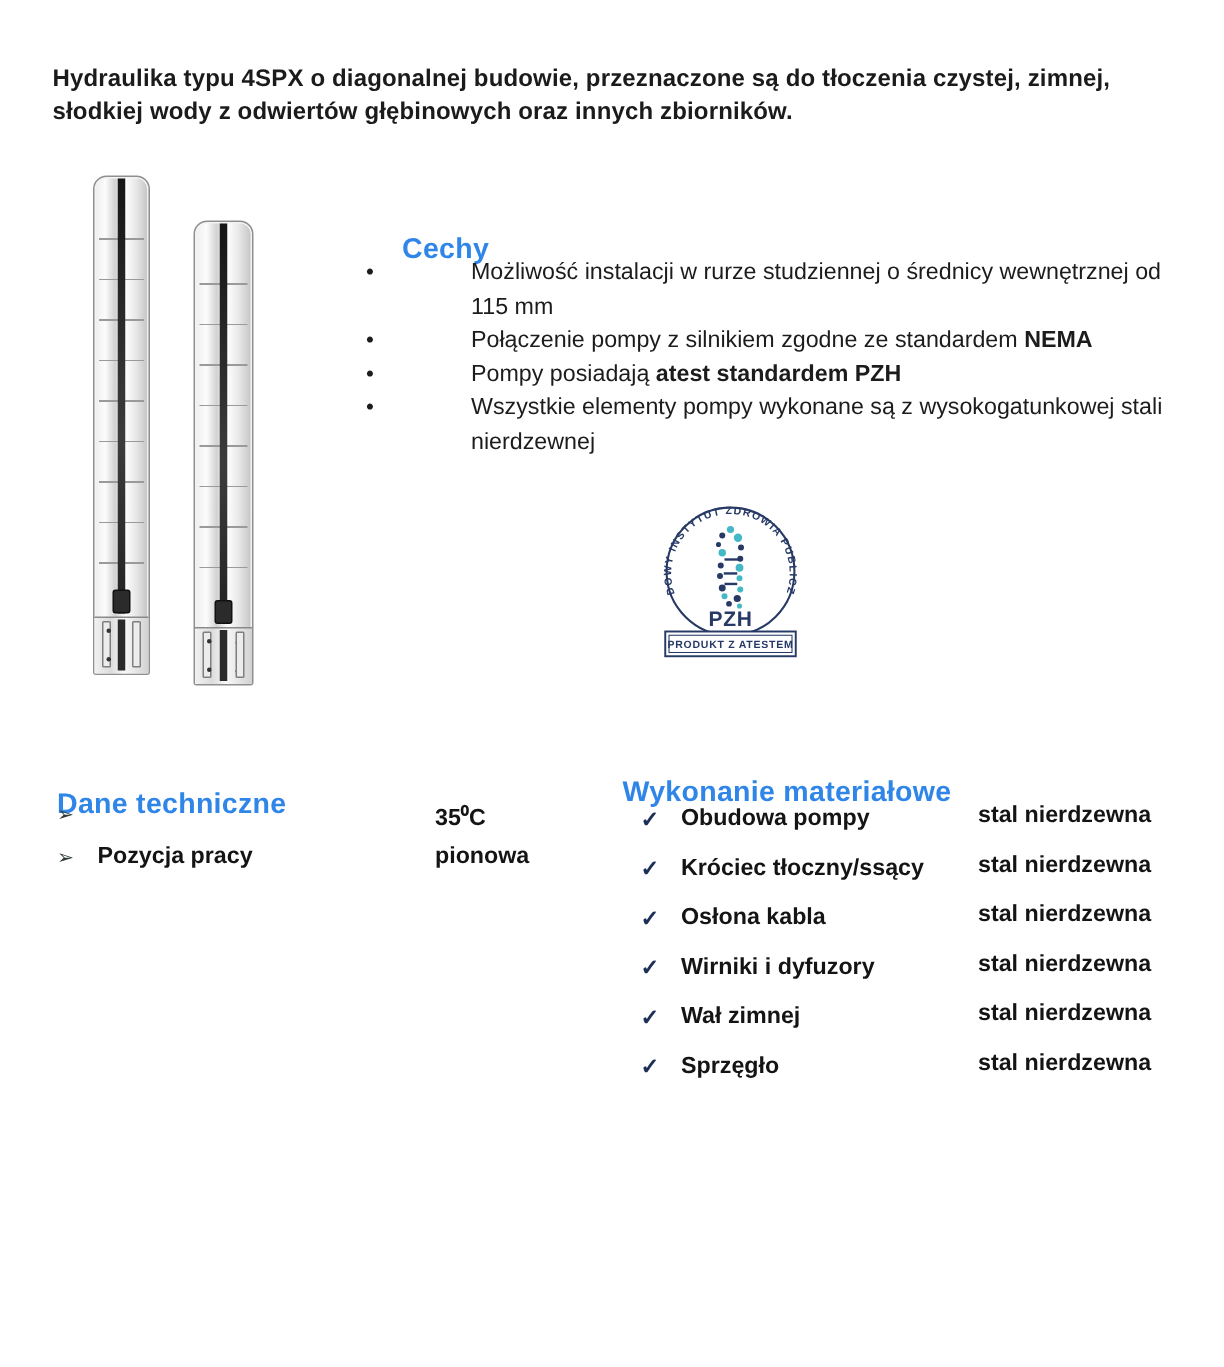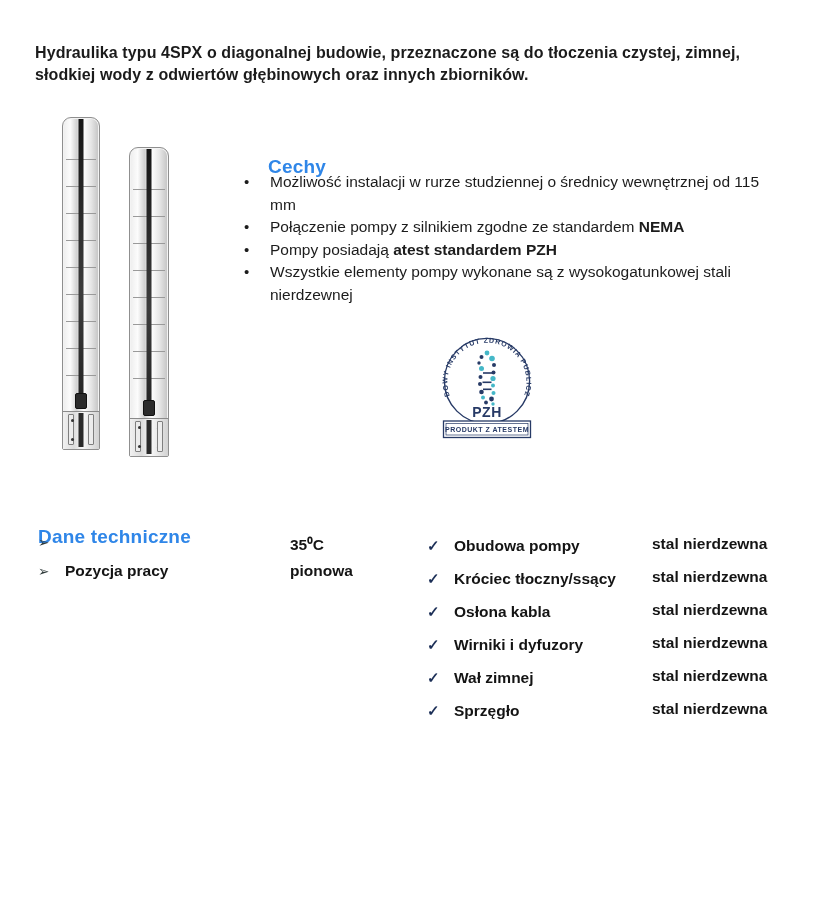--- a/index.html
+++ b/index.html
@@ -59,21 +59,21 @@
     position:absolute;font-size:19px;font-weight:700;color:#2f86e8;letter-spacing:.2px;
   }
   .title-cechy{left:268px;top:140px;margin-top:16px;}
   .title-dane{left:38px;top:502px;margin-top:24px;}
   .title-wykonanie{left:415px;top:502px;}
 
   
   .features-list{position:absolute;left:244px;top:171px;width:540px;}
   .f-item{display:flex;font-size:15.5px;line-height:22.5px;color:#1c1c1c;}
   .f-item .marker{flex:0 0 26px;font-size:15px;color:#1c1c1c;}
-  .f-item .f-text{flex:1;max-width:502px;}
+  .f-item .f-text{flex:1;max-width:502px;margin-left:44px;}
   .f-item b{font-weight:700;}
 
   
   .badge{position:absolute;left:437px;top:336px;width:100px;height:104px;}
 
   
   .tech-rows{position:absolute;left:38px;top:533px;width:352px;}
   .t-row{position:relative;height:29px;font-size:15.5px;}
   .t-row .marker{position:absolute;left:0;top:1px;font-size:13.5px;color:#2f3a3a;}
   .t-row .label{position:absolute;left:27px;top:0;font-weight:700;color:#141414;}
@@ -180,20 +180,21 @@
       <span class="marker">➢</span>
       <span class="value">35⁰C</span>
     </div>
     <div class="t-row">
       <span class="marker">➢</span>
       <span class="label">Pozycja pracy</span>
       <span class="value">pionowa</span>
     </div>
   </div>
 
+  <h2 class="section-title title-wykonanie">Wykonanie materiałowe</h2>
   <div class="mat-rows">
     <div class="m-row">
       <span class="check">✓</span>
       <span class="label">Obudowa pompy</span>
       <span class="value">stal nierdzewna</span>
     </div>
     <div class="m-row">
       <span class="check">✓</span>
       <span class="label">Króciec tłoczny/ssący</span>
       <span class="value">stal nierdzewna</span>

